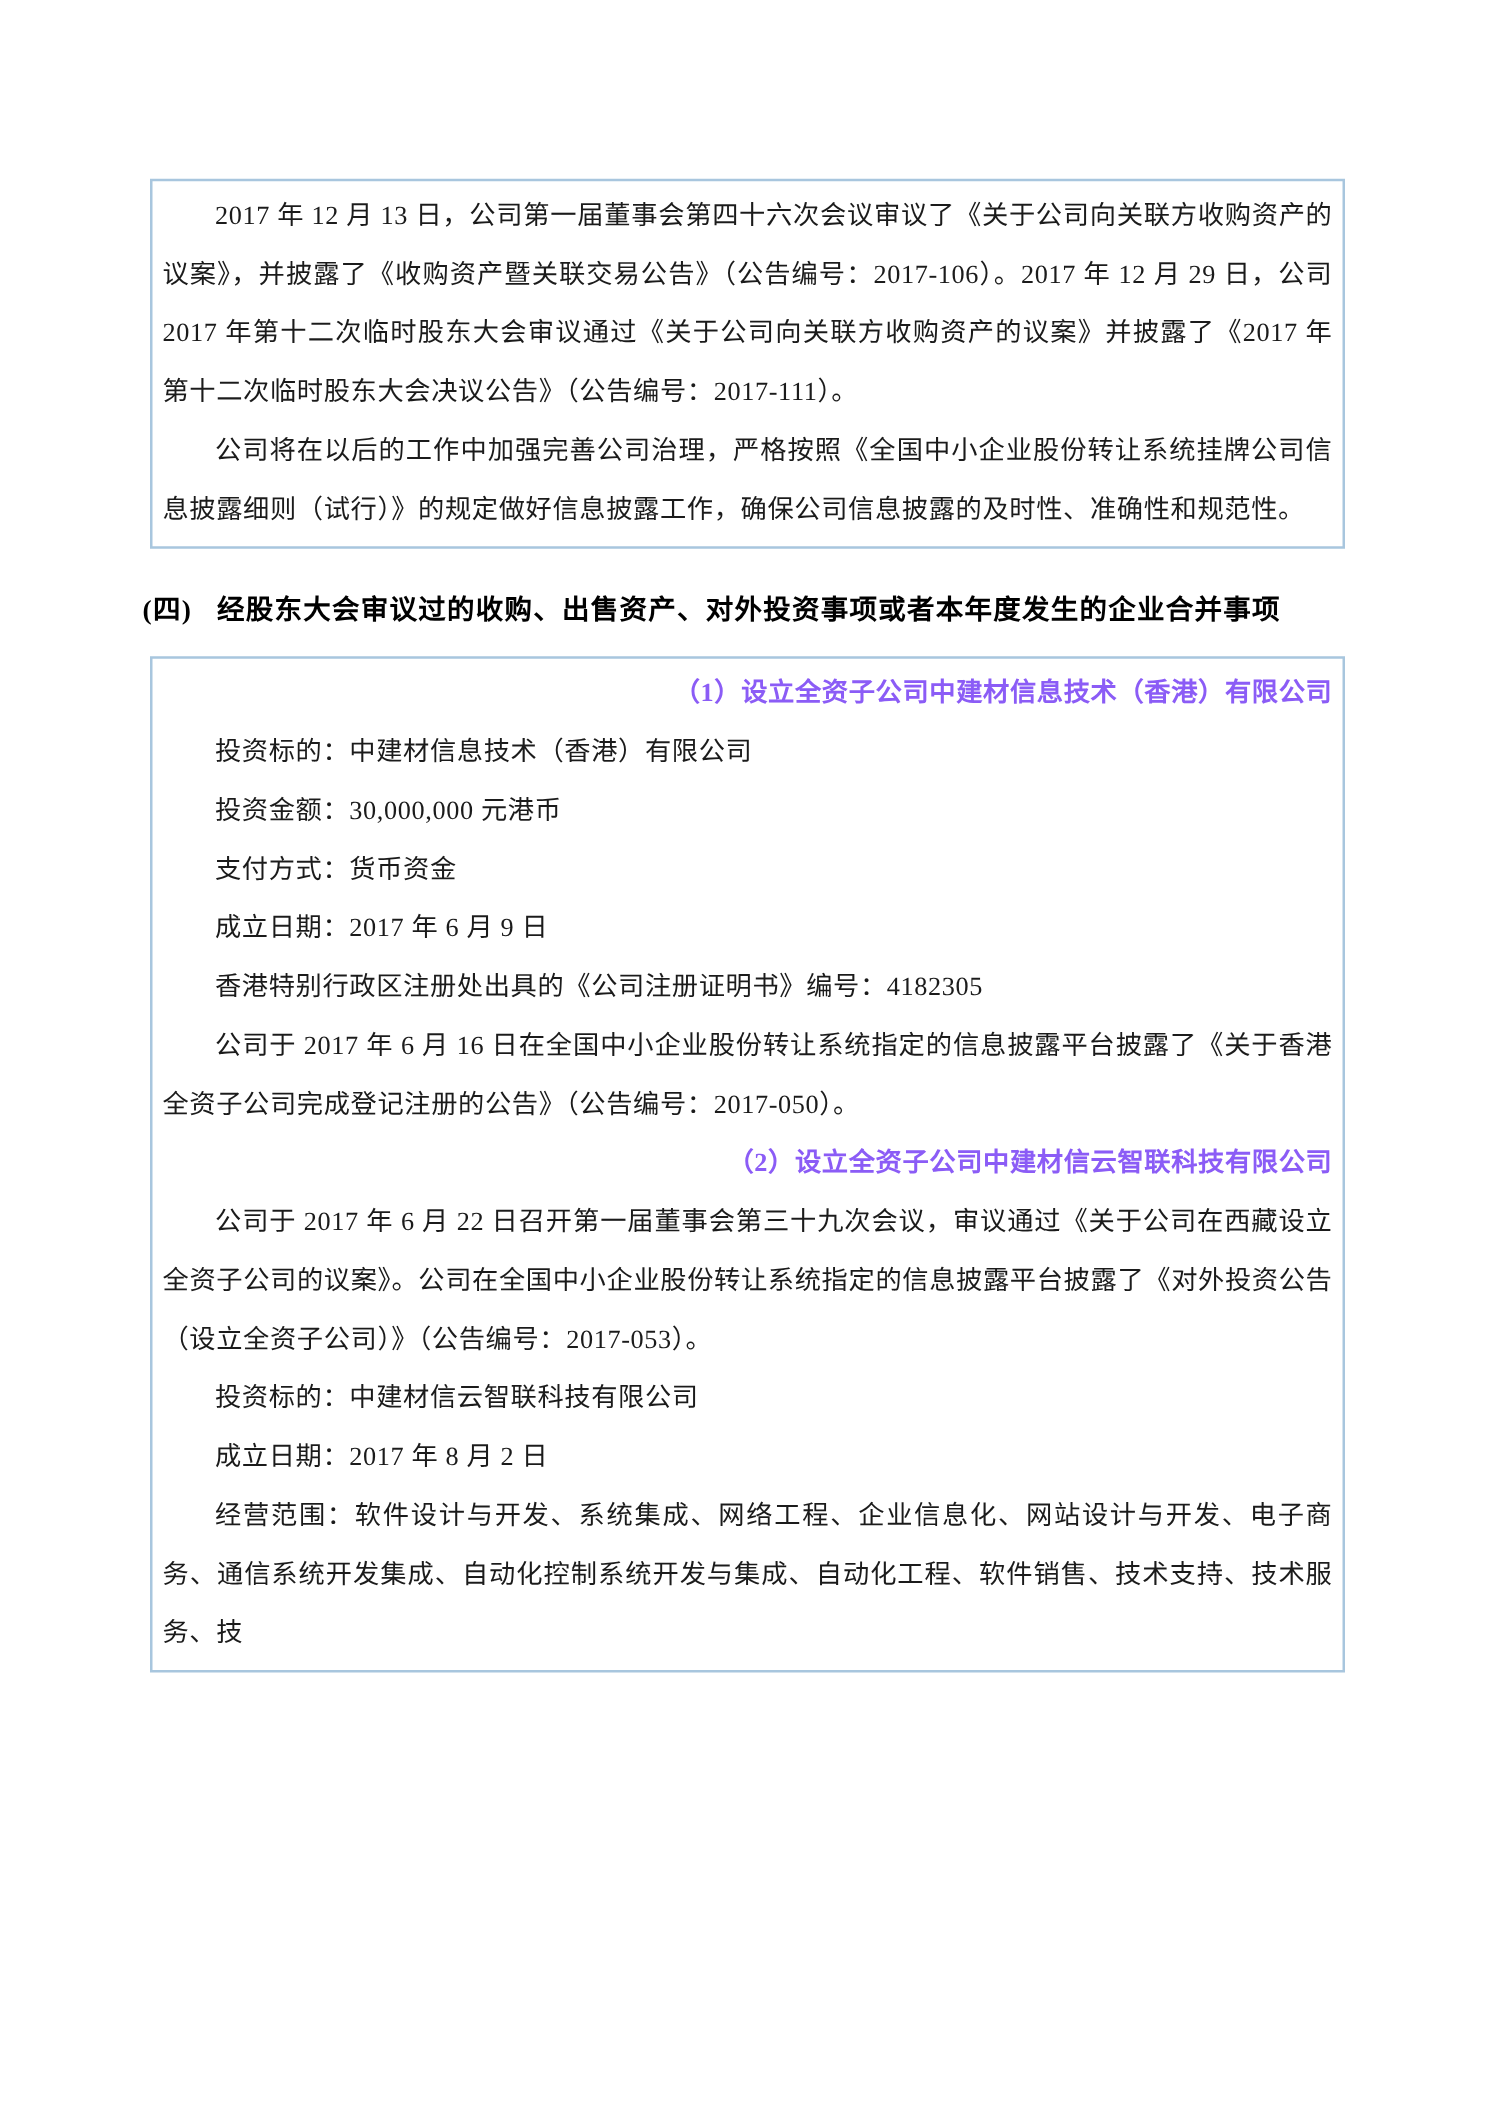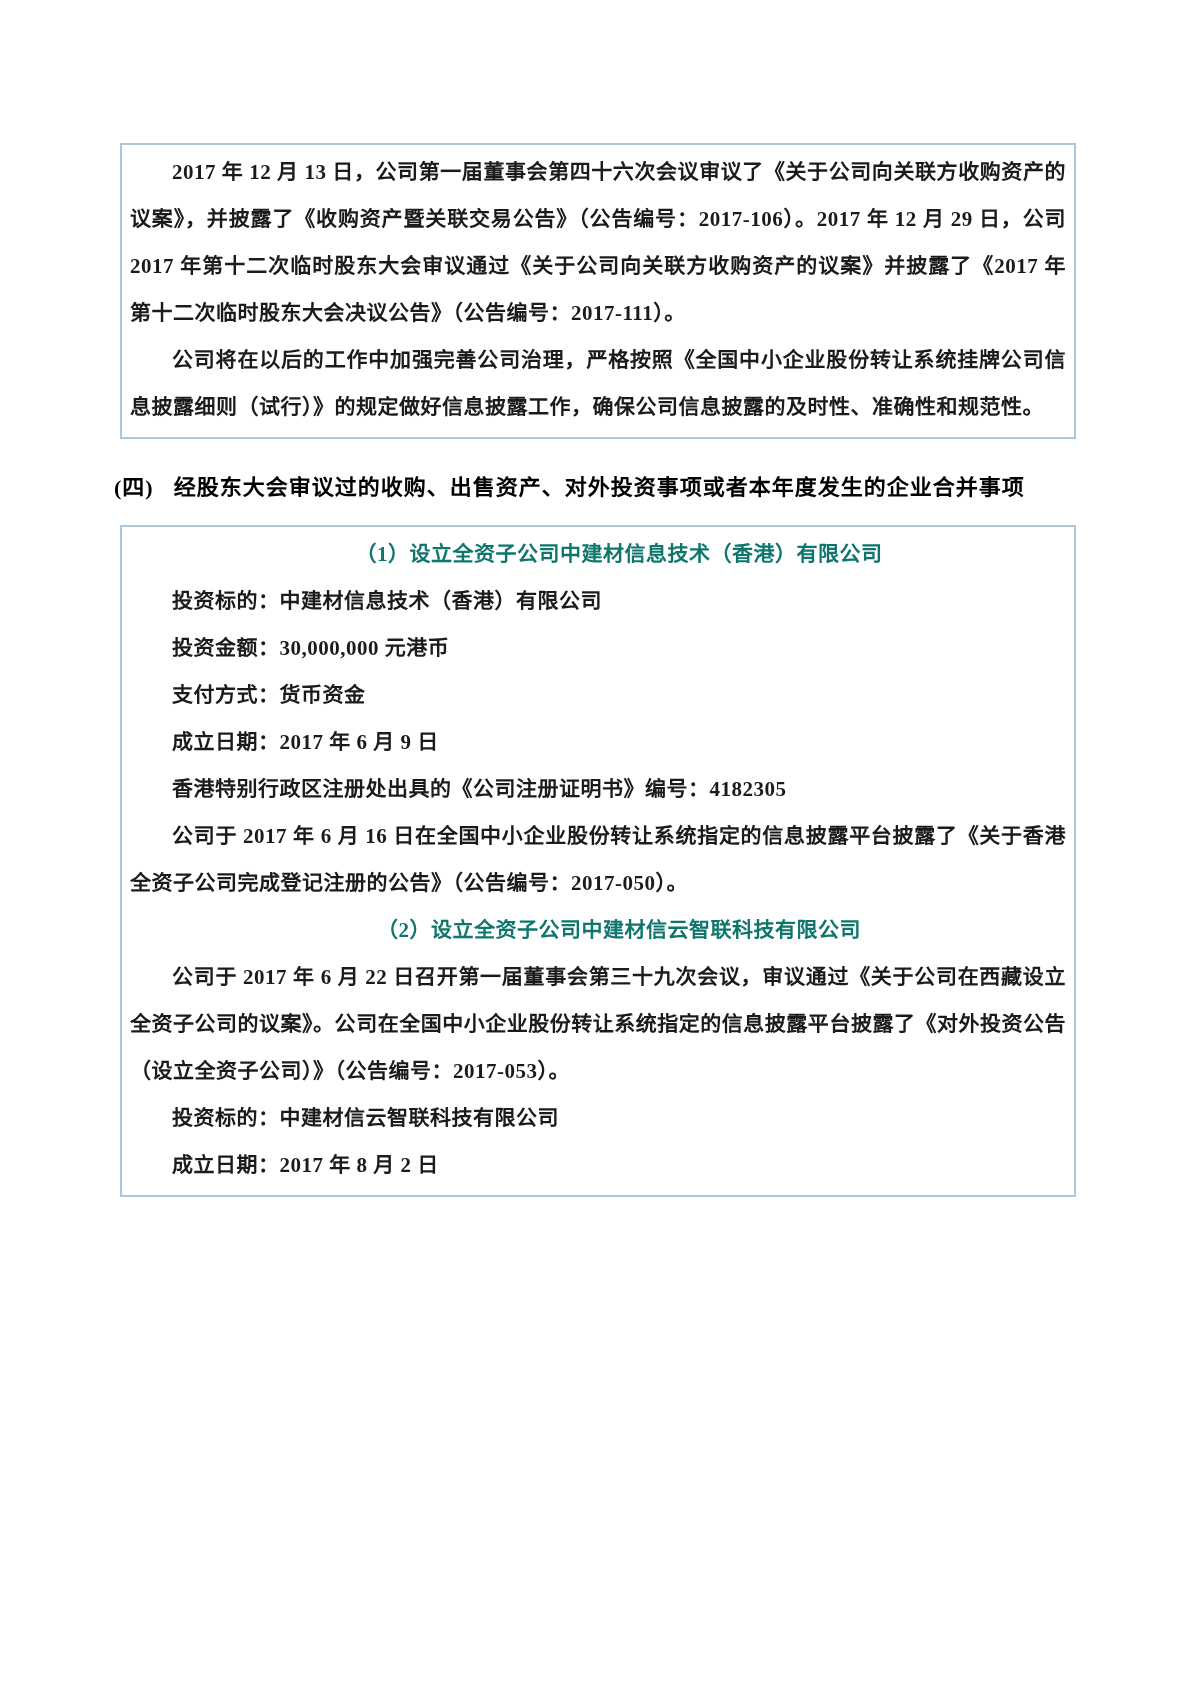--- a/index.html
+++ b/index.html
@@ -30,26 +30,25 @@
   }
   .text-box p {
     margin: 0;
     font-size: 21px;
     line-height: 47px;
     text-indent: 2em;
     text-align: justify;
     text-justify: inter-ideograph;
     letter-spacing: 0.5px;
     color: #1b1b1b;
-    font-weight: bold;
   }
   .text-box p.subheading {
     font-weight: bold;
-    color: #0f766e;
-    text-align: center;
+    color: #8b5cf6;
+    text-align: right;
   }
   .section-heading {
     display: flex;
     align-items: baseline;
     margin: 34px 0 22px -6px;
     font-size: 22px;
     font-weight: bold;
     color: #000000;
     line-height: 30px;
     letter-spacing: 1px;
@@ -81,15 +80,16 @@
       <p>投资标的：中建材信息技术（香港）有限公司</p>
       <p>投资金额：30,000,000 元港币</p>
       <p>支付方式：货币资金</p>
       <p>成立日期：2017 年 6 月 9 日</p>
       <p>香港特别行政区注册处出具的《公司注册证明书》编号：4182305</p>
       <p>公司于 2017 年 6 月 16 日在全国中小企业股份转让系统指定的信息披露平台披露了《关于香港全资子公司完成登记注册的公告》（公告编号：2017-050）。</p>
       <p class="subheading">（2）设立全资子公司中建材信云智联科技有限公司</p>
       <p>公司于 2017 年 6 月 22 日召开第一届董事会第三十九次会议，审议通过《关于公司在西藏设立全资子公司的议案》。公司在全国中小企业股份转让系统指定的信息披露平台披露了《对外投资公告（设立全资子公司）》（公告编号：2017-053）。</p>
       <p>投资标的：中建材信云智联科技有限公司</p>
       <p>成立日期：2017 年 8 月 2 日</p>
+      <p>经营范围：软件设计与开发、系统集成、网络工程、企业信息化、网站设计与开发、电子商务、通信系统开发集成、自动化控制系统开发与集成、自动化工程、软件销售、技术支持、技术服务、技</p>
     </div>
 
 </div>
 
 </body></html>

